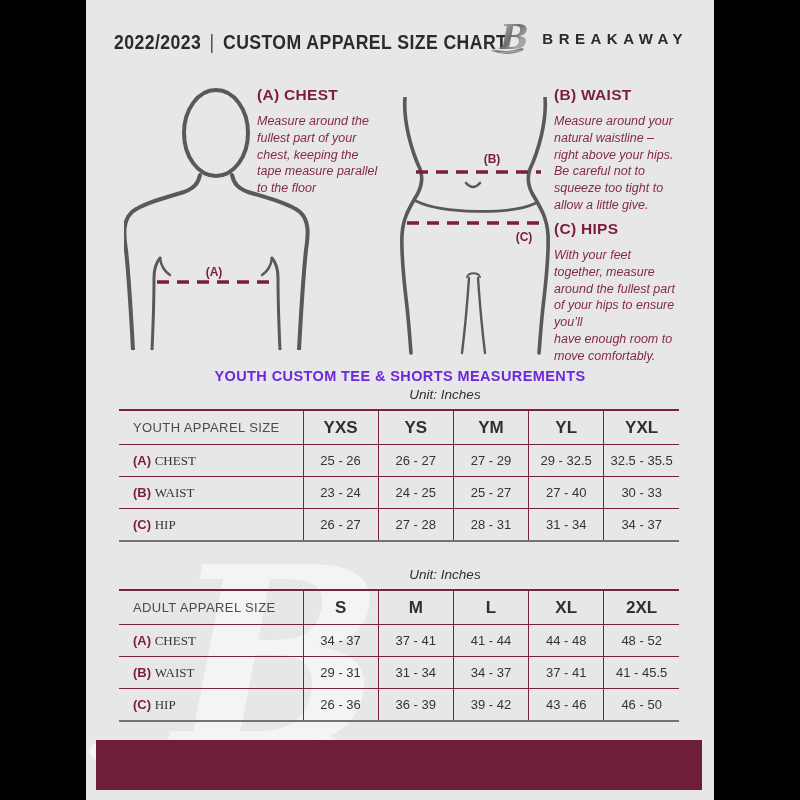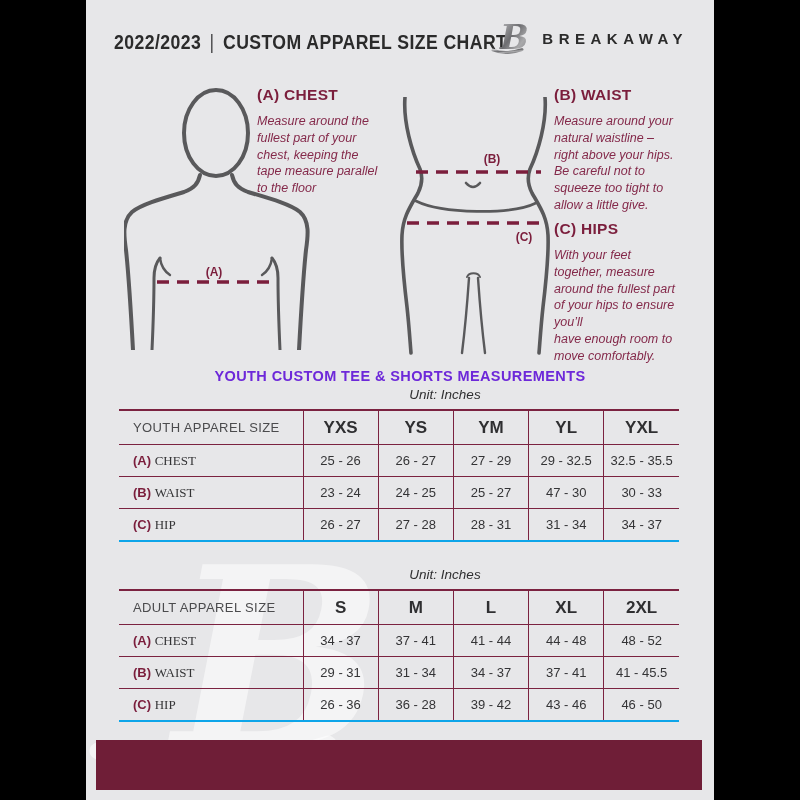--- a/index.html
+++ b/index.html
@@ -25,21 +25,21 @@
   .instr-a{left:171px;top:86px;width:140px;}
   .instr-b{left:468px;top:86px;width:152px;}
   .instr-c{left:468px;top:220px;width:155px;}
 
   
   .tbl-title{position:absolute;left:0;width:628px;text-align:center;font-weight:bold;
     font-size:14.5px;color:#6d28d9;letter-spacing:.4px;}
   .tbl-sub{position:absolute;left:0;width:628px;text-align:center;font-style:italic;
     font-size:13.5px;color:#2f2f31;margin-left:45px;}
   table.size{position:absolute;left:33px;width:560px;border-collapse:collapse;table-layout:fixed;
-    border-top:2px solid #7b2240;border-bottom:2px solid #0ea5e9;}
+    border-top:2px solid #7b2240;border-bottom:2px solid #737373;}
   table.size col.c0{width:184px;}
   table.size col.cn{width:75.2px;}
   table.size th,table.size td{border-left:1.4px solid #7b2240;padding:0;height:31px;
     text-align:center;font-size:13px;color:#343436;font-weight:normal;background:transparent;}
   table.size th:first-child,table.size td:first-child{border-left:none;text-align:left;padding-left:14px;}
   table.size thead th{height:33px;}
   table.size tbody tr{border-top:1.4px solid #7b2240;}
   table.size th.sizecol{font-weight:bold;color:#2f2f31;font-size:17px;}
   table.size .rowhead .letter{color:#7b1e3c;font-weight:bold;}
   table.size .rowhead .lbl{color:#343436;font-family:Liberation Serif, serif;}
@@ -166,21 +166,21 @@
         <td>26 - 27</td>
         <td>27 - 29</td>
         <td>29 - 32.5</td>
         <td>32.5 - 35.5</td>
       </tr>
       <tr>
         <td class="rowhead"><span class="letter">(B)</span> <span class="lbl">WAIST</span></td>
         <td>23 - 24</td>
         <td>24 - 25</td>
         <td>25 - 27</td>
-        <td>47 - 30</td>
+        <td>27 - 40</td>
         <td>30 - 33</td>
       </tr>
       <tr>
         <td class="rowhead"><span class="letter">(C)</span> <span class="lbl">HIP</span></td>
         <td>26 - 27</td>
         <td>27 - 28</td>
         <td>28 - 31</td>
         <td>31 - 34</td>
         <td>34 - 37</td>
       </tr>
@@ -220,21 +220,21 @@
         <td class="rowhead"><span class="letter">(B)</span> <span class="lbl">WAIST</span></td>
         <td>29 - 31</td>
         <td>31 - 34</td>
         <td>34 - 37</td>
         <td>37 - 41</td>
         <td>41 - 45.5</td>
       </tr>
       <tr>
         <td class="rowhead"><span class="letter">(C)</span> <span class="lbl">HIP</span></td>
         <td>26 - 36</td>
-        <td>36 - 28</td>
+        <td>36 - 39</td>
         <td>39 - 42</td>
         <td>43 - 46</td>
         <td>46 - 50</td>
       </tr>
     </tbody>
   </table>
 
   <div class="footer-bar"></div>
 </div>
 

